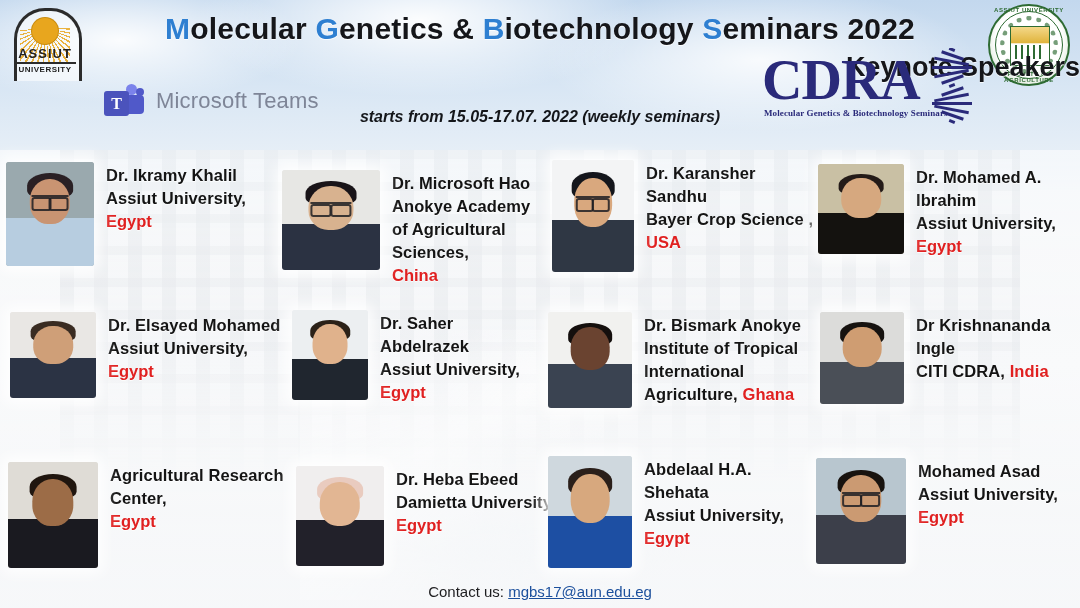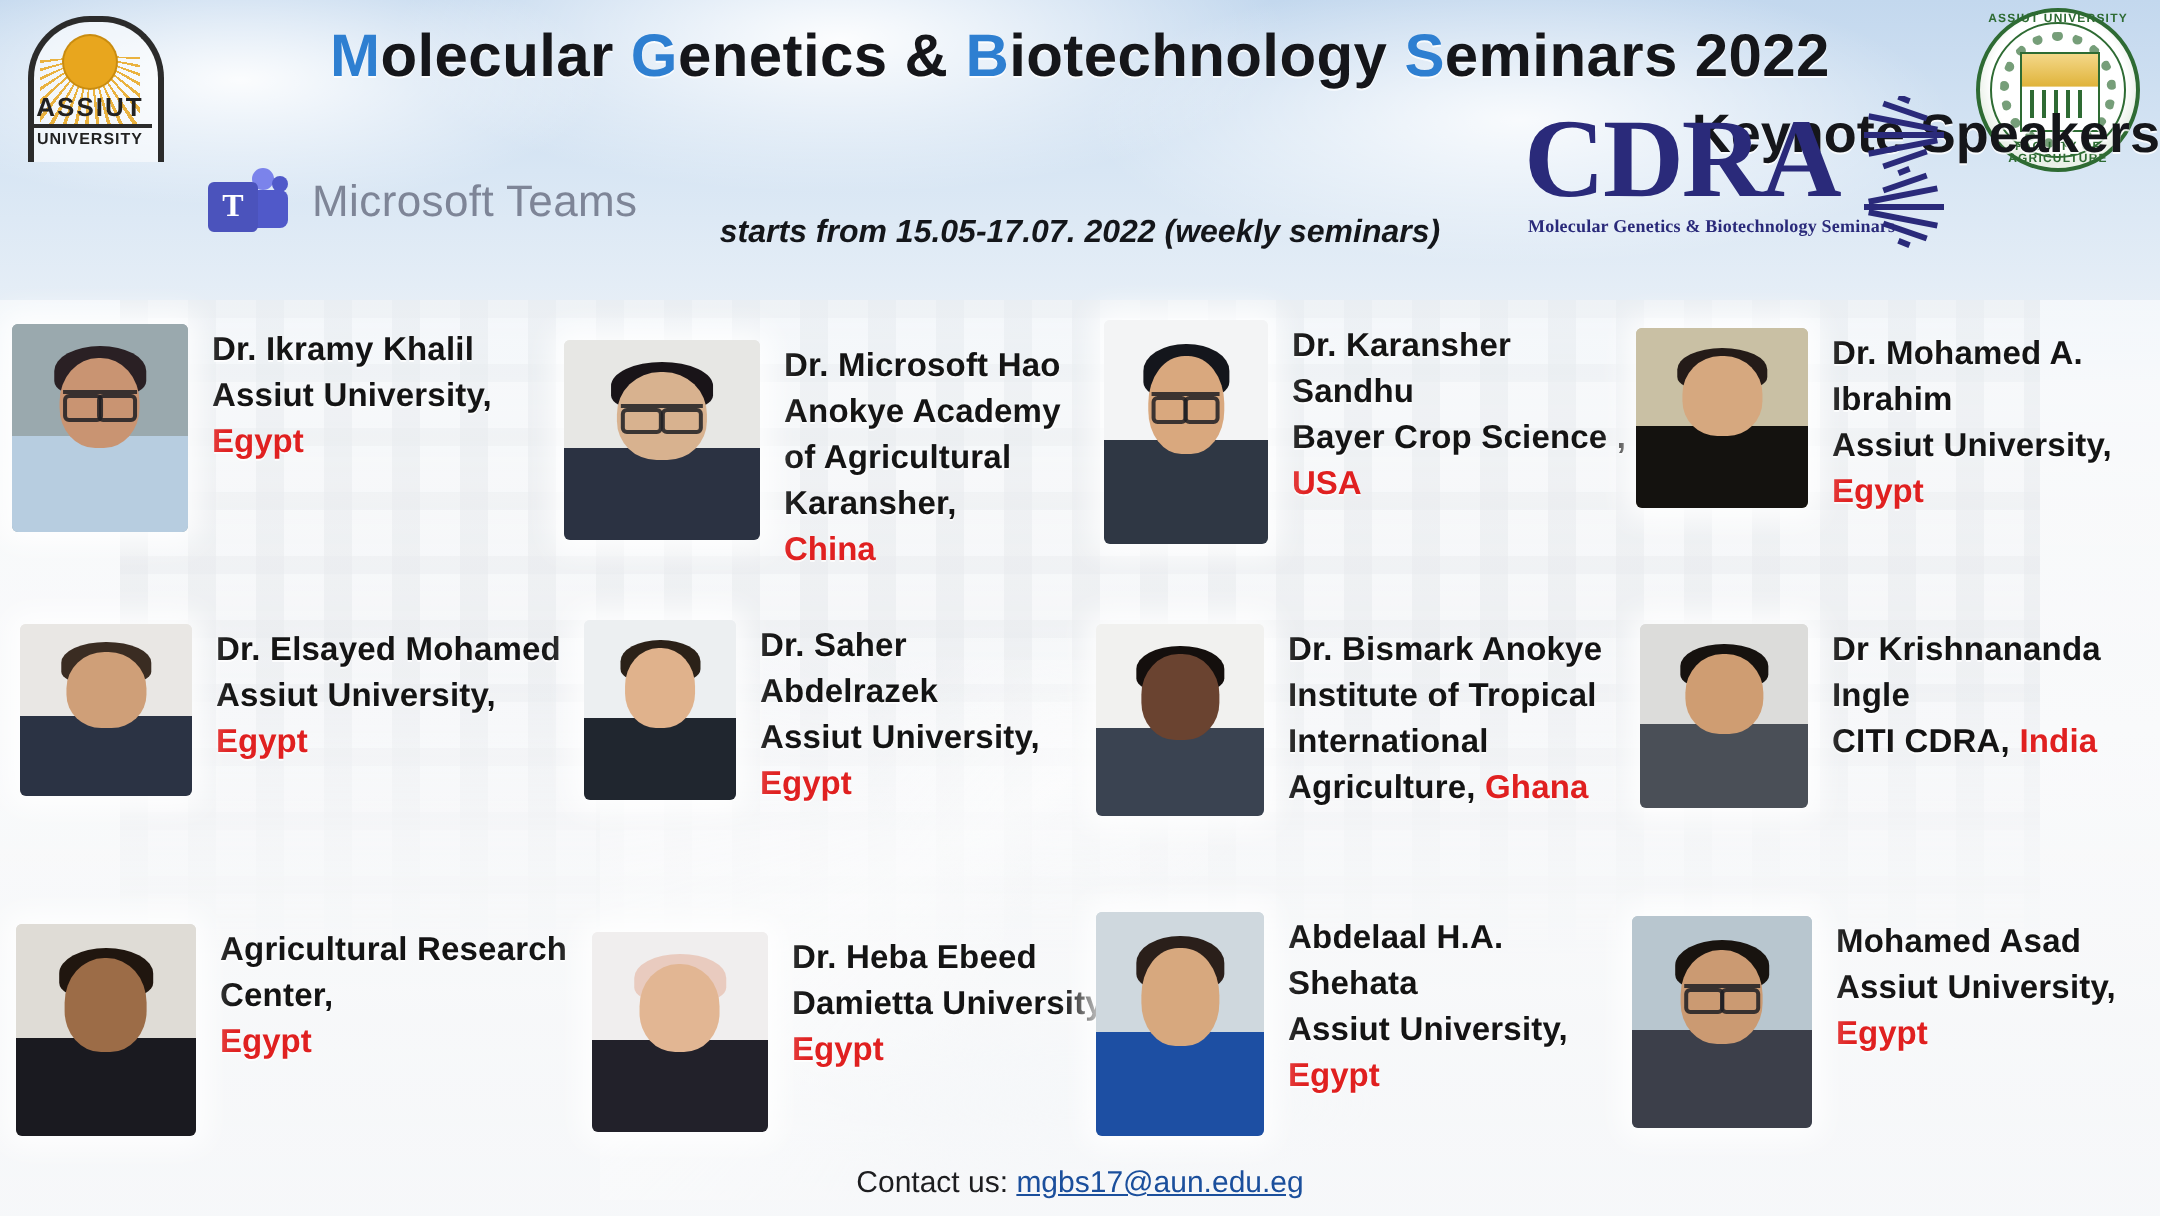--- a/index.html
+++ b/index.html
@@ -236,21 +236,21 @@
           <div class="sky" style="background:#e7e7e4"></div>
           <div class="body" style="background:#2b3242"></div>
           <div class="hair" style="background:#191418"></div>
           <div class="head" style="background:#d8b28f"></div>
           <div class="glasses"></div>
         </div>
         <div class="info" style="width: 150px;">
           <div class="nm">Dr. Microsoft Hao</div>
           <div class="aff">Anokye Academy</div>
           <div class="aff">of Agricultural</div>
-          <div class="aff">Karansher,</div>
+          <div class="aff">Sciences,</div>
           <div class="ctry-own">China</div>
         </div>
       </div>
       <div class="speaker" style="left: 552px; top: 160px;">
         <div class="photo" style="width: 82px; height: 112px; background: rgb(243, 244, 245);">
           <div class="sky" style="background:#f3f4f5"></div>
           <div class="body" style="background:#2f3744"></div>
           <div class="hair" style="background:#14161c"></div>
           <div class="head" style="background:#d9a87e"></div>
           <div class="glasses"></div>

